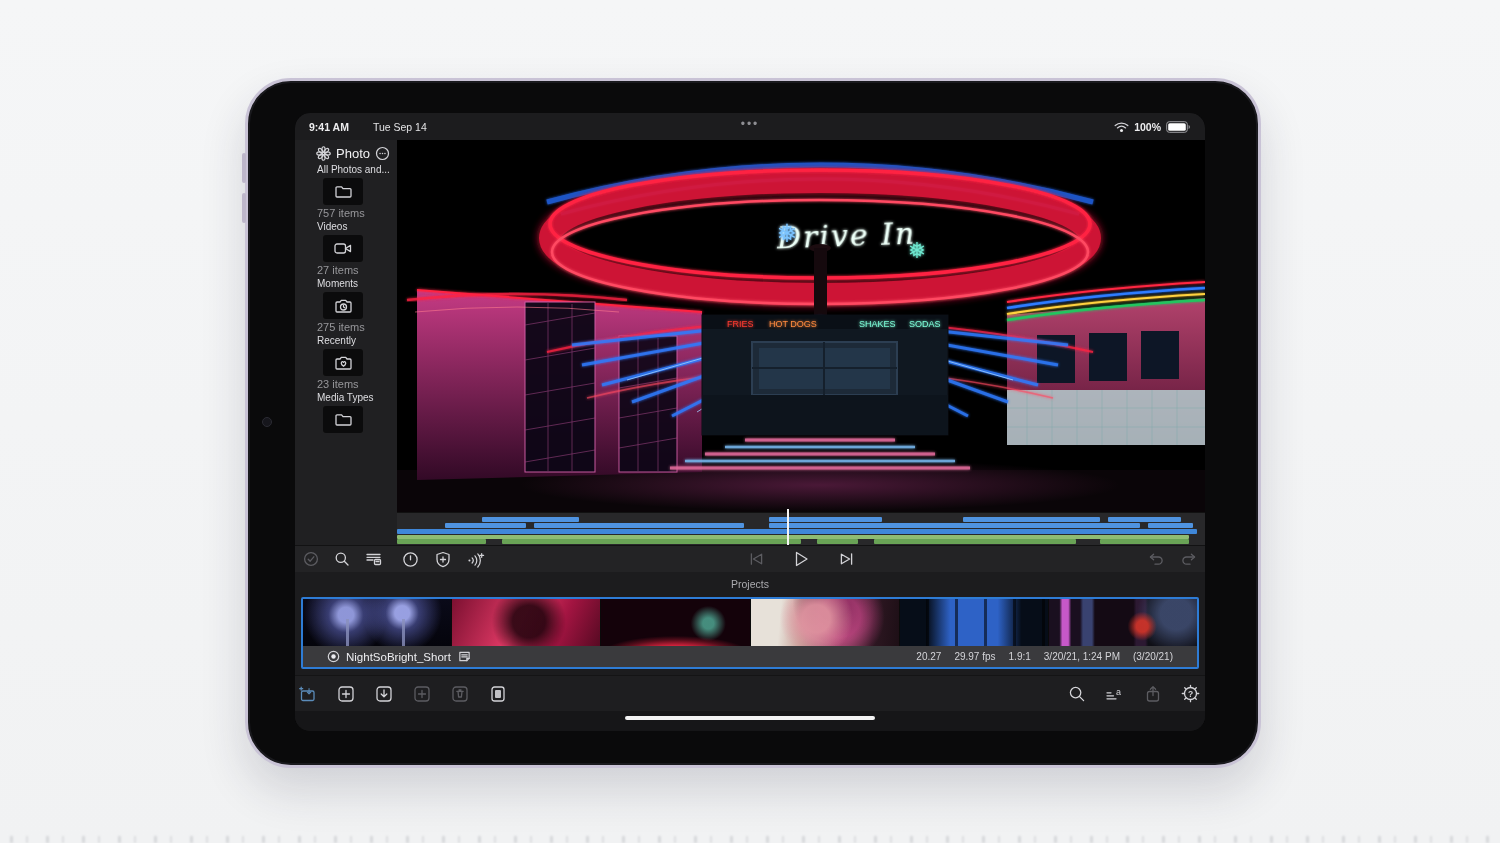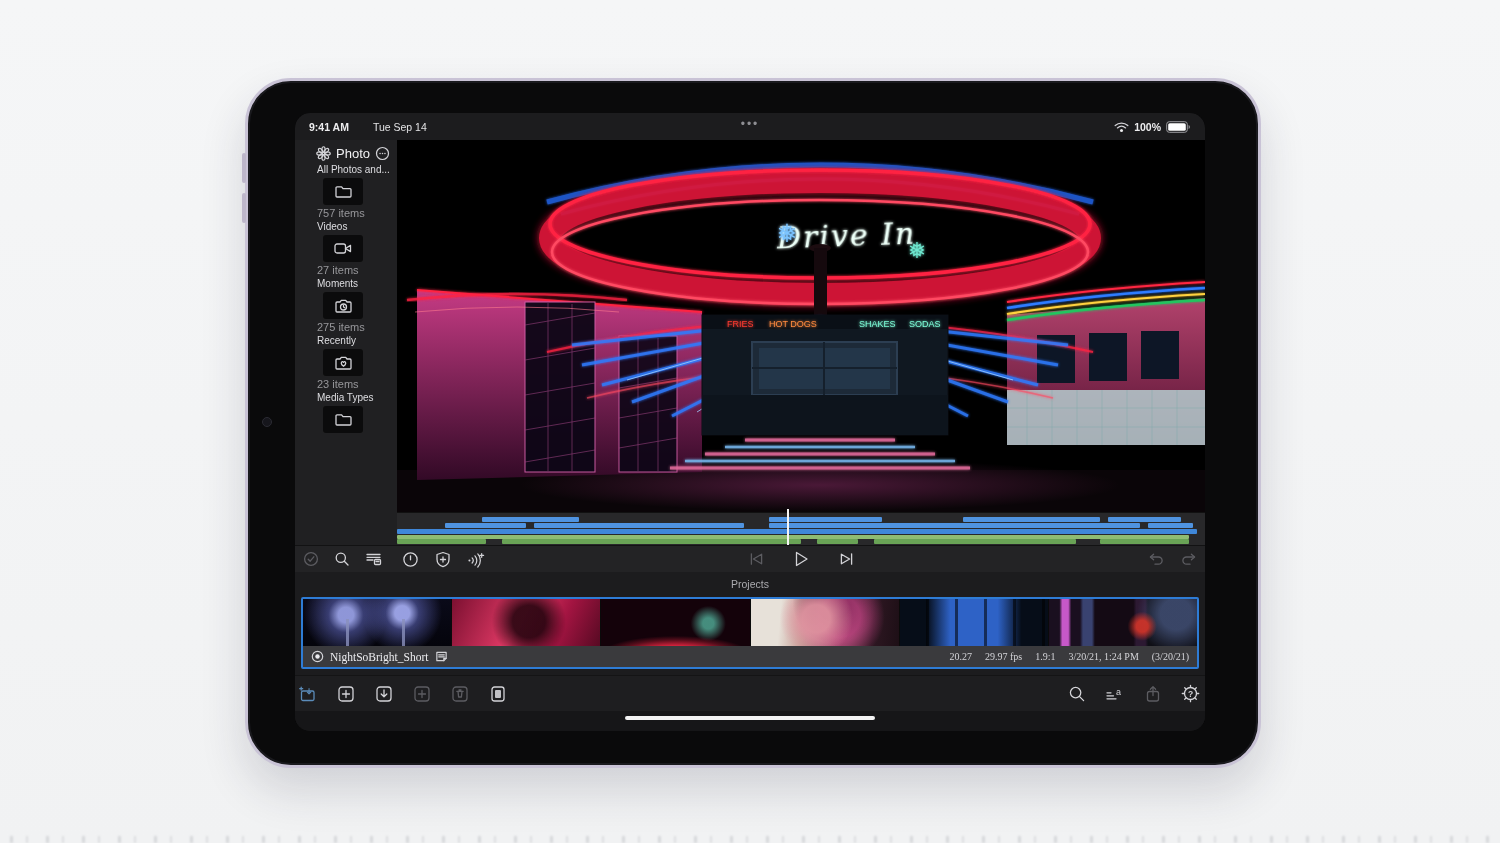--- a/index.html
+++ b/index.html
@@ -54,21 +54,21 @@
   .tb-right{right:8px;gap:14px;}
   .tbtn{display:flex;align-items:center;justify-content:center;width:18px;height:18px;}
 
   .projects-row{position:absolute;left:0;top:432px;right:0;height:24px;background:#1c1c1e;display:flex;align-items:center;justify-content:center;}
   .projects-label{color:#ababaf;font-size:10.5px;}
 
   .project-card{position:absolute;left:6px;right:6px;top:457px;height:72px;border:2px solid #2e7cd6;border-radius:2px;background:#000;box-sizing:border-box;}
   .filmstrip{display:flex;height:47px;}
   .thumb{flex:1 1 0;position:relative;overflow:hidden;}
   .thumb + .thumb{border-left:1px solid #0a0a0a;}
-  .pinfo{height:21px;background:#3a3a3d;display:flex;align-items:center;padding:0 8px;font-family:Liberation Serif, serif;}
+  .pinfo{height:21px;background:#3a3a3d;display:flex;align-items:center;padding:0 24px;}
   .pname{color:#ededf0;font-size:11.5px;margin-left:6px;}
   .pnotes{margin-left:7px;display:flex;}
   .pmeta{margin-left:auto;display:flex;gap:13px;color:#d4d4d8;font-size:10px;}
 
   .bottombar{position:absolute;left:0;top:535px;right:0;height:36px;background:#1e1e20;border-top:1px solid #141415;box-sizing:border-box;}
   .bb-group{position:absolute;top:0;height:35px;display:flex;align-items:center;gap:19px;}
   .bb-left{left:3px;} .bb-right{right:5px;}
   .bbtn{display:flex;align-items:center;justify-content:center;width:19px;height:19px;}
 
   .bottom-strip{position:absolute;left:0;top:571px;right:0;bottom:0;background:#161618;}

